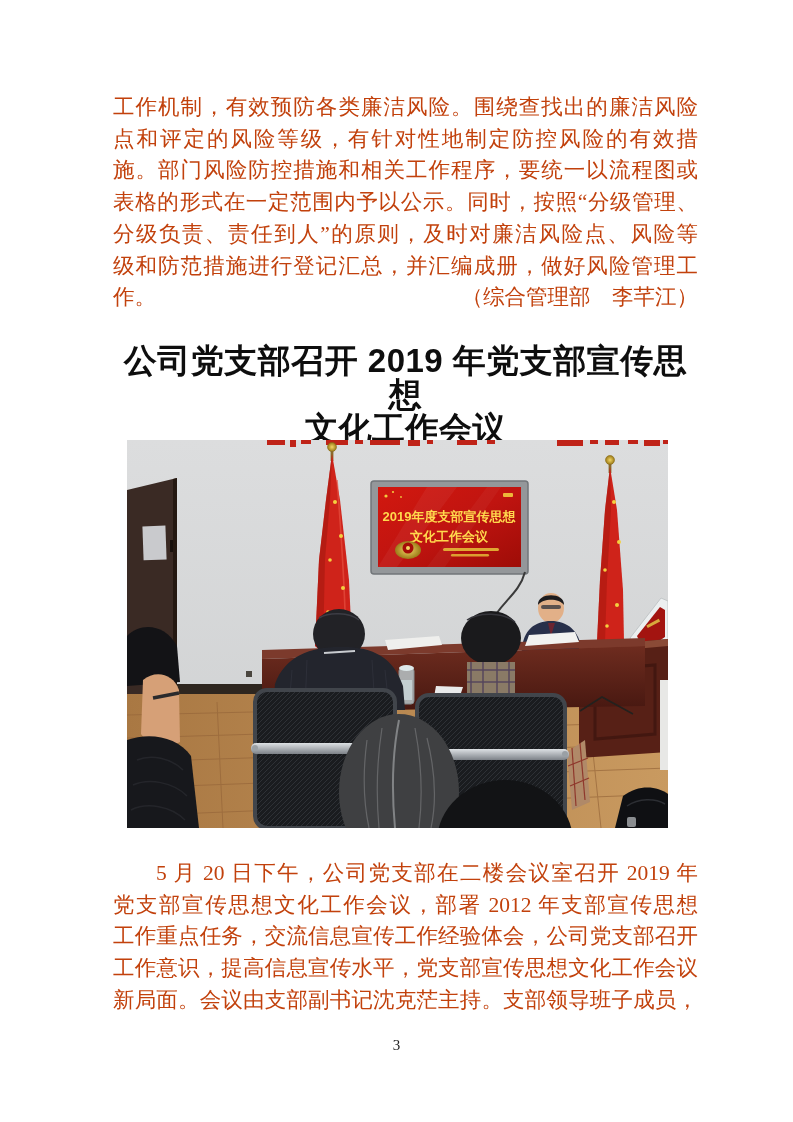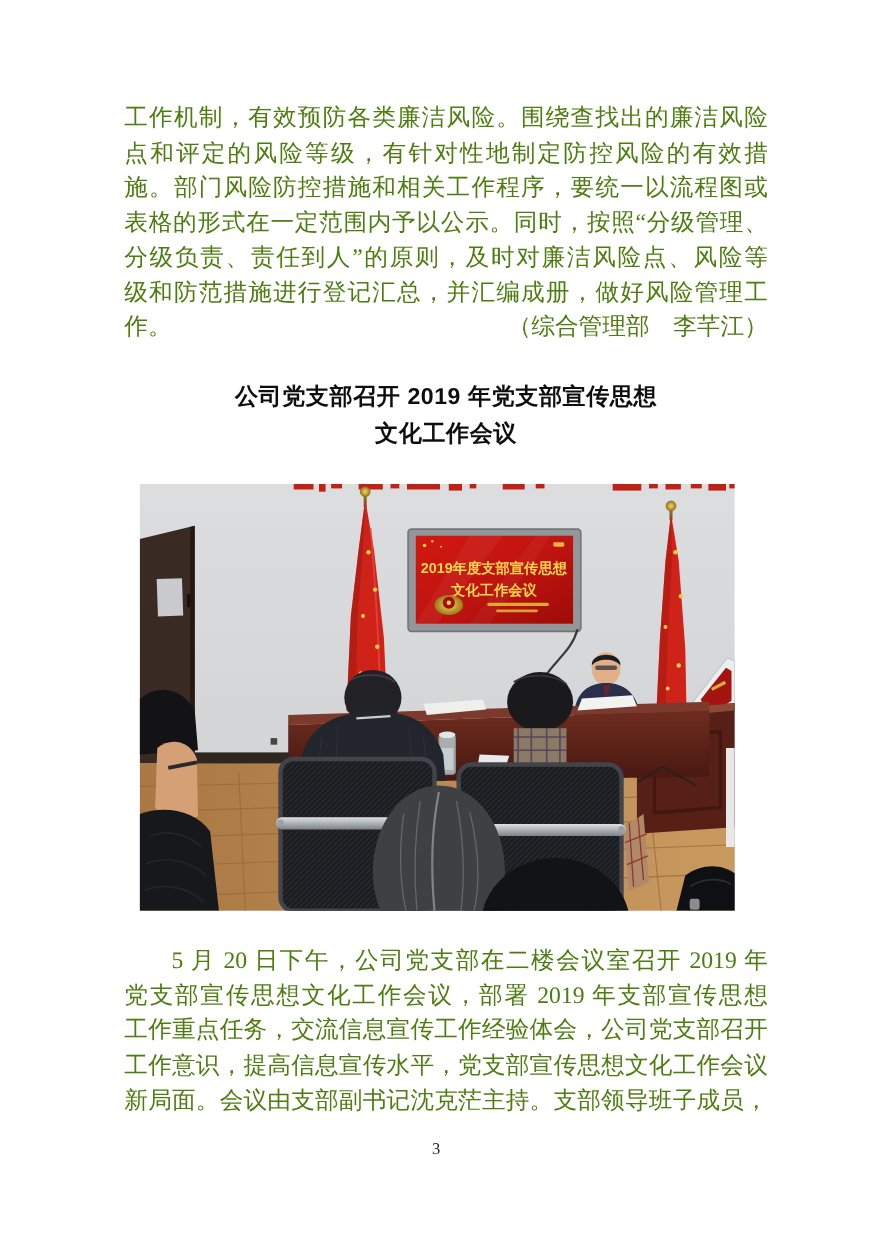--- a/index.html
+++ b/index.html
@@ -3,29 +3,29 @@
 <meta charset="utf-8">
 <style>
   html,body { margin:0; padding:0; background:#ffffff; }
   .page {
     position:relative; width:793px; height:1122px; background:#ffffff;
     overflow:hidden; font-family:"Liberation Serif","DejaVu Serif",serif;
     color:#191919;
   }
   .para {
     position:absolute; left:113px; width:585px;
-    font-size:21.5px; line-height:31.7px; color:#4d7c0f;
+    font-size:21.5px; line-height:31.7px; color:#c2410c;
   }
   .jline { text-align:justify; text-align-last:justify; }
   .indent1 { text-indent:2em; }
   .attr-row { display:flex; justify-content:space-between; }
   .article-title {
     position:absolute; left:113px; top:344px; width:585px;
     text-align:center; font-family:"Liberation Sans","DejaVu Sans",sans-serif;
-    font-weight:bold; font-size:21px; line-height:34px; color:#0e0e0e;
+    font-weight:bold; font-size:33px; line-height:34px; color:#0e0e0e;
     letter-spacing:0.5px;
   }
   .photo-figure {
     position:absolute; left:127px; top:440px; width:541px; height:472px;
     margin:0;
   }
   .photo-figure svg { display:block; }
   .page-num {
     position:absolute; top:1037px; left:0; width:100%; text-align:center;
     font-size:15px; color:#222;
@@ -302,21 +302,21 @@
       <g>
         <path d="M496,356 C512,344 530,346 541,354 L541,388 L488,388 Z" fill="#0f1013"></path>
         <path d="M500,366 C512,358 528,358 538,364" stroke="#2c2e33" stroke-width="1.5" fill="none"></path>
         <rect x="500" y="377" width="9" height="10" rx="2" fill="#8a8d90"></rect>
       </g>
     </svg>
   </figure>
 
   <div class="para" style="top:858px;">
     <div class="jline indent1">5 月 20 日下午，公司党支部在二楼会议室召开 2019 年</div>
-    <div class="jline">党支部宣传思想文化工作会议，部署 2019 年支部宣传思想</div>
+    <div class="jline">党支部宣传思想文化工作会议，部署 2012 年支部宣传思想</div>
     <div class="jline">工作重点任务，交流信息宣传工作经验体会，公司党支部召开</div>
     <div class="jline">工作意识，提高信息宣传水平，党支部宣传思想文化工作会议</div>
     <div class="jline">新局面。会议由支部副书记沈克茫主持。支部领导班子成员，</div>
   </div>
 
   <div class="page-num">3</div>
 
 </div>
 
 </body></html>

